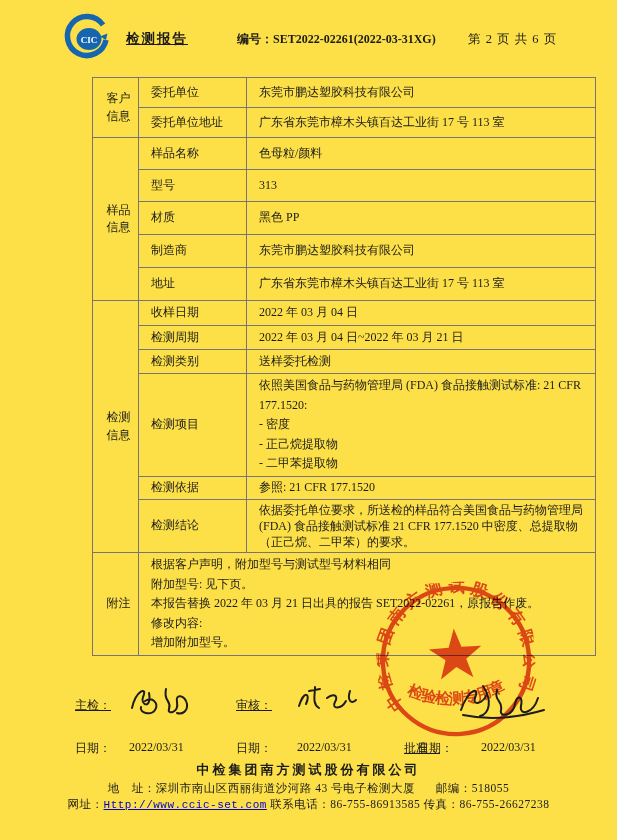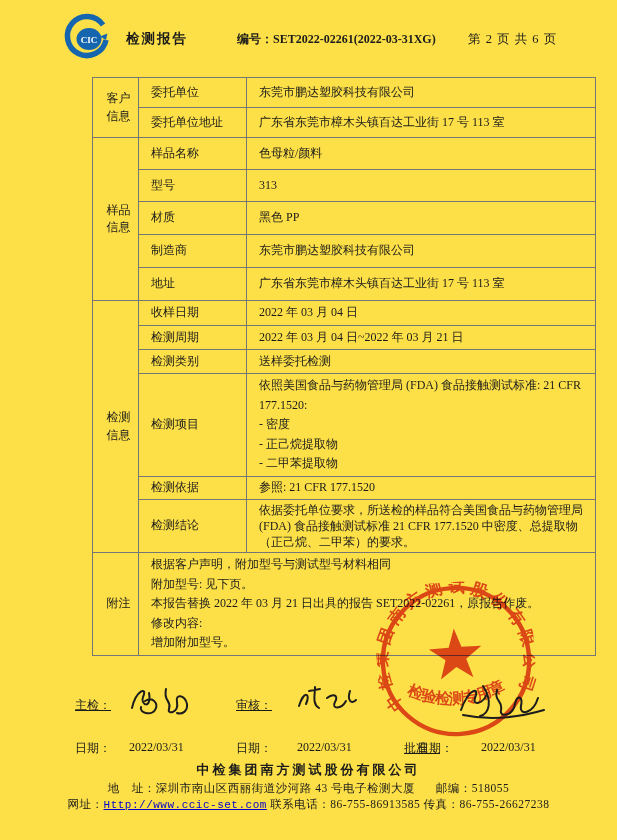--- a/index.html
+++ b/index.html
@@ -1,21 +1,21 @@
 <!DOCTYPE html>
 <html><head>
 <meta charset="utf-8">
 <style>
   html,body{margin:0;padding:0;background:#ffffff;}
   body{width:617px;height:840px;font-family:"Liberation Serif","DejaVu Serif",serif;color:#1b1b1b;}
   .page{position:relative;width:617px;height:840px;overflow:hidden;background:#fde047;padding-left:44px;}
 
   
   .hdr-logo{position:absolute;left:62px;top:13px;width:50px;height:50px;}
-  .hdr-title{position:absolute;left:126px;top:30px;font-size:13.5px;font-weight:bold;letter-spacing:2px;}
+  .hdr-title{position:absolute;left:126px;top:30px;font-size:13.5px;font-weight:bold;letter-spacing:2px;text-decoration:underline;}
   .hdr-no{position:absolute;left:237px;top:31px;font-size:12px;font-weight:bold;}
   .hdr-page{position:absolute;left:468px;top:31px;font-size:12.5px;font-weight:normal;letter-spacing:1px;}
 
   
   table.rpt{position:absolute;left:60px;top:77px;width:503px;border-collapse:collapse;table-layout:fixed;margin-left:32px;}
   table.rpt td{border:1px solid #767676;font-size:12px;vertical-align:middle;padding:2px 6px 2px 12px;line-height:1.45;}
   td.sec{ text-align:center;padding:2px 2px;line-height:2.0;}
   td.lbl{padding-left:12px;}
   td.val{padding-left:14px;}
   .mline div{line-height:19.5px;}

